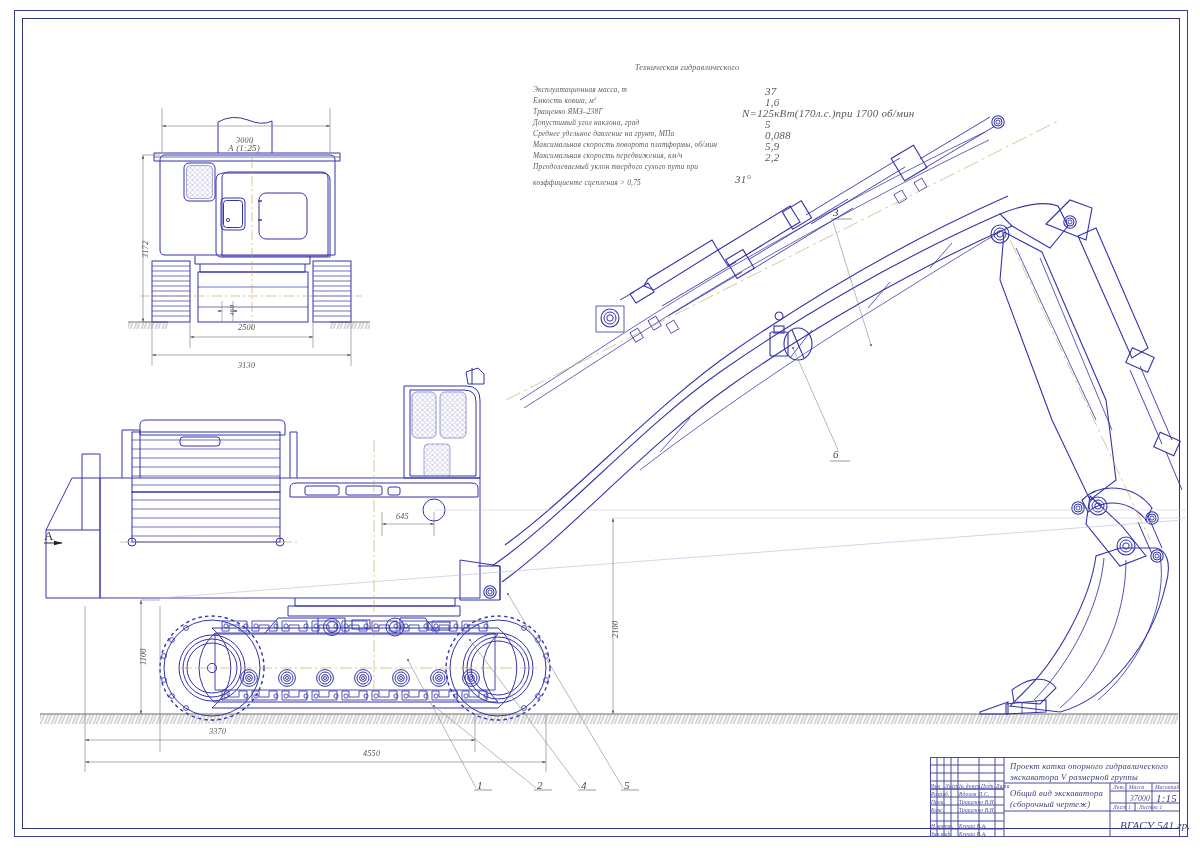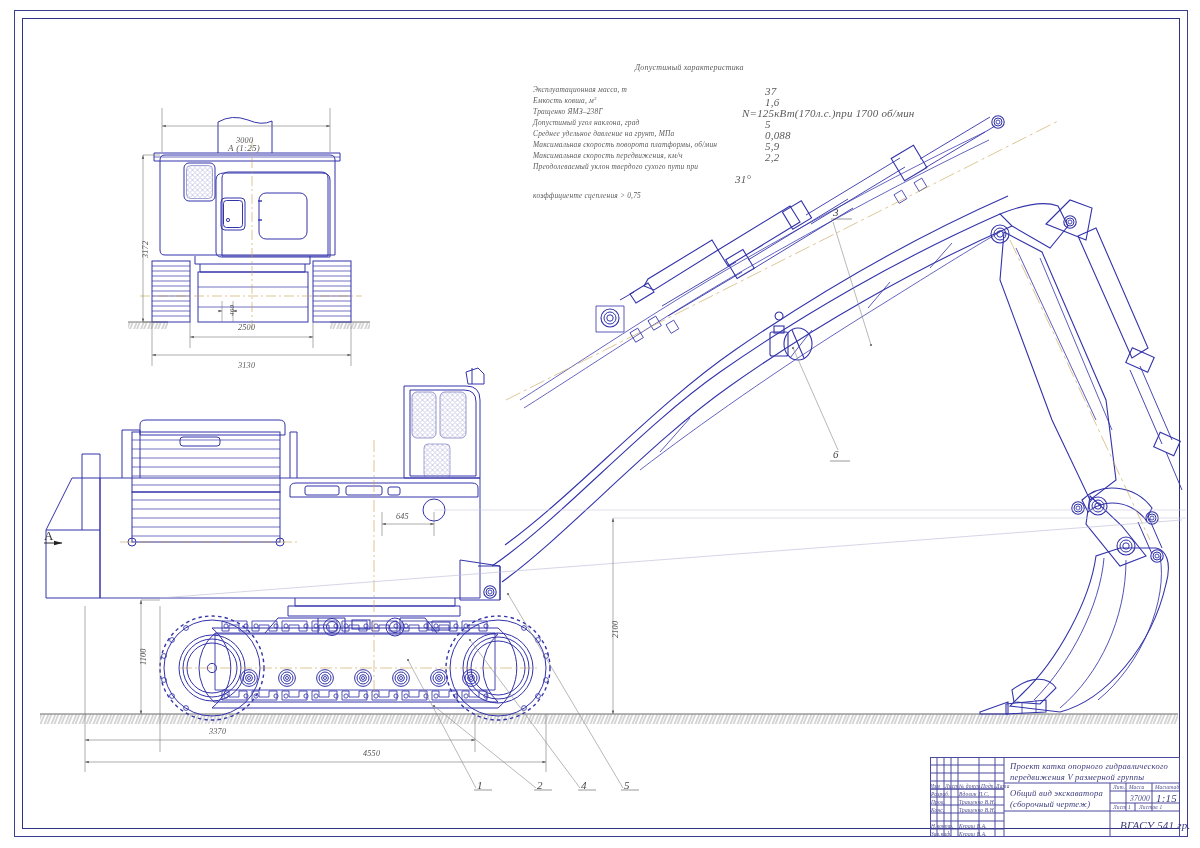--- a/index.html
+++ b/index.html
@@ -566,31 +566,31 @@
       <line x1="831" y1="219" x2="852" y2="219" stroke="#555"></line>
       <line x1="830" y1="461" x2="850" y2="461" stroke="#555"></line>
     </g>
 
     <g>
       <line x1="44" y1="543" x2="62" y2="543" stroke="#333" stroke-width="1" marker-end="url(#arrBlk)"></line>
     </g>
   </svg>
 
   <div>
-    <div class="txt t-spec-head" style="left:635px; top:63px;">Допустимый характеристика</div>
+    <div class="txt t-spec-head" style="left:635px; top:63px;">Техническая гидравлического</div>
 
     <div class="txt t-spec" style="left:533px; top:85px;">Эксплуатационная масса, т</div>
     <div class="txt t-spec" style="left:533px; top:96px;"><span>Емкость ковша, м</span><span class="sup">3</span></div>
     <div class="txt t-spec" style="left:533px; top:107px;">Тращенко ЯМЗ–238Г</div>
     <div class="txt t-spec" style="left:533px; top:118px;">Допустимый угол наклона, град</div>
     <div class="txt t-spec" style="left:533px; top:129px;">Среднее удельное давление на грунт, МПа</div>
     <div class="txt t-spec" style="left:533px; top:140px;">Максимальная скорость поворота платформы, об/мин</div>
     <div class="txt t-spec" style="left:533px; top:151px;">Максимальная скорость передвижения, км/ч</div>
     <div class="txt t-spec" style="left:533px; top:162px;">Преодолеваемый уклон твердого сухого пути при</div>
-    <div class="txt t-spec" style="left:533px; top:191px;">коэффициенте сцепления &gt; 0,75</div>
+    <div class="txt t-spec" style="left:533px; top:178px;">коэффициенте сцепления &gt; 0,75</div>
 
     <div class="txt t-spec-val" style="left:765px; top:85px;">37</div>
     <div class="txt t-spec-val" style="left:765px; top:96px;">1,6</div>
     <div class="txt t-spec-val" style="left:742px; top:107px;">N=125кВт(170л.с.)при 1700 об/мин</div>
     <div class="txt t-spec-val" style="left:765px; top:118px;">5</div>
     <div class="txt t-spec-val" style="left:765px; top:129px;">0,088</div>
     <div class="txt t-spec-val" style="left:765px; top:140px;">5,9</div>
     <div class="txt t-spec-val" style="left:765px; top:151px;">2,2</div>
     <div class="txt t-spec-val" style="left:735px; top:173px;">31°</div>
   </div>
@@ -666,21 +666,21 @@
     <div class="txt t-tb-s" style="left:1px;  top:42px;">Пров.</div>
     <div class="txt t-tb-s" style="left:29px; top:42px;">Тращенко В.Н.</div>
     <div class="txt t-tb-s" style="left:1px;  top:50px;">Конс.</div>
     <div class="txt t-tb-s" style="left:29px; top:50px;">Тращенко В.Н.</div>
     <div class="txt t-tb-s" style="left:1px;  top:66px;">Н.контр.</div>
     <div class="txt t-tb-s" style="left:29px; top:66px;">Кураш В.А.</div>
     <div class="txt t-tb-s" style="left:1px;  top:74px;">Зав.каф.</div>
     <div class="txt t-tb-s" style="left:29px; top:74px;">Кураш В.А.</div>
 
     <div class="txt t-tb-b" style="left:80px; top:4px;">Проект катка опорного гидравлического</div>
-    <div class="txt t-tb-b" style="left:80px; top:15px;">передвижения V размерной группы</div>
+    <div class="txt t-tb-b" style="left:80px; top:15px;">экскаватора V размерной группы</div>
 
     <div class="txt t-tb-b" style="left:80px; top:31px;">Общий вид экскаватора</div>
     <div class="txt t-tb-b" style="left:80px; top:42px;">(сборочный чертеж)</div>
 
     <div class="txt t-tb-s" style="left:183px; top:27px;">Лит.</div>
     <div class="txt t-tb-s" style="left:199px; top:27px;">Масса</div>
     <div class="txt t-tb-s" style="left:225px; top:27px;">Масштаб</div>
     <div class="txt t-tb" style="left:200px; top:37px;">37000</div>
     <div class="txt t-tb-big" style="left:226px; top:35px;">1:15</div>
     <div class="txt t-tb-s" style="left:183px; top:47px;">Лист 1</div>

